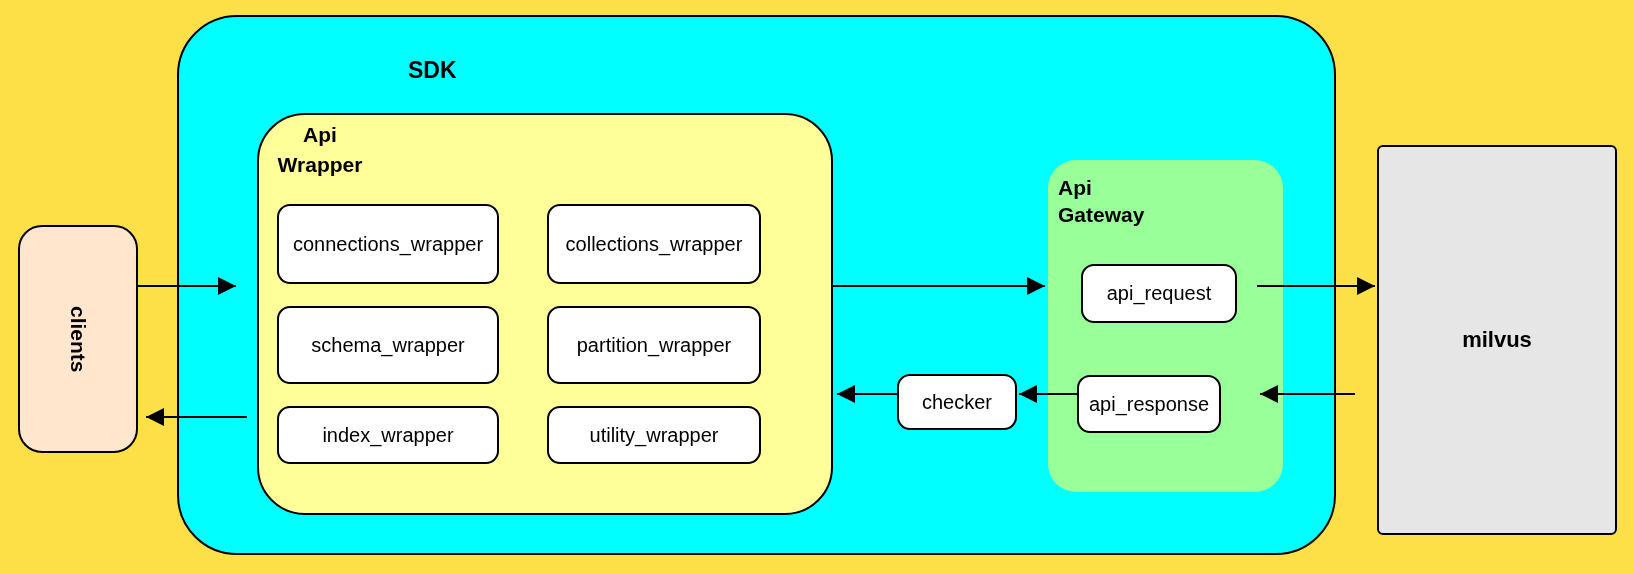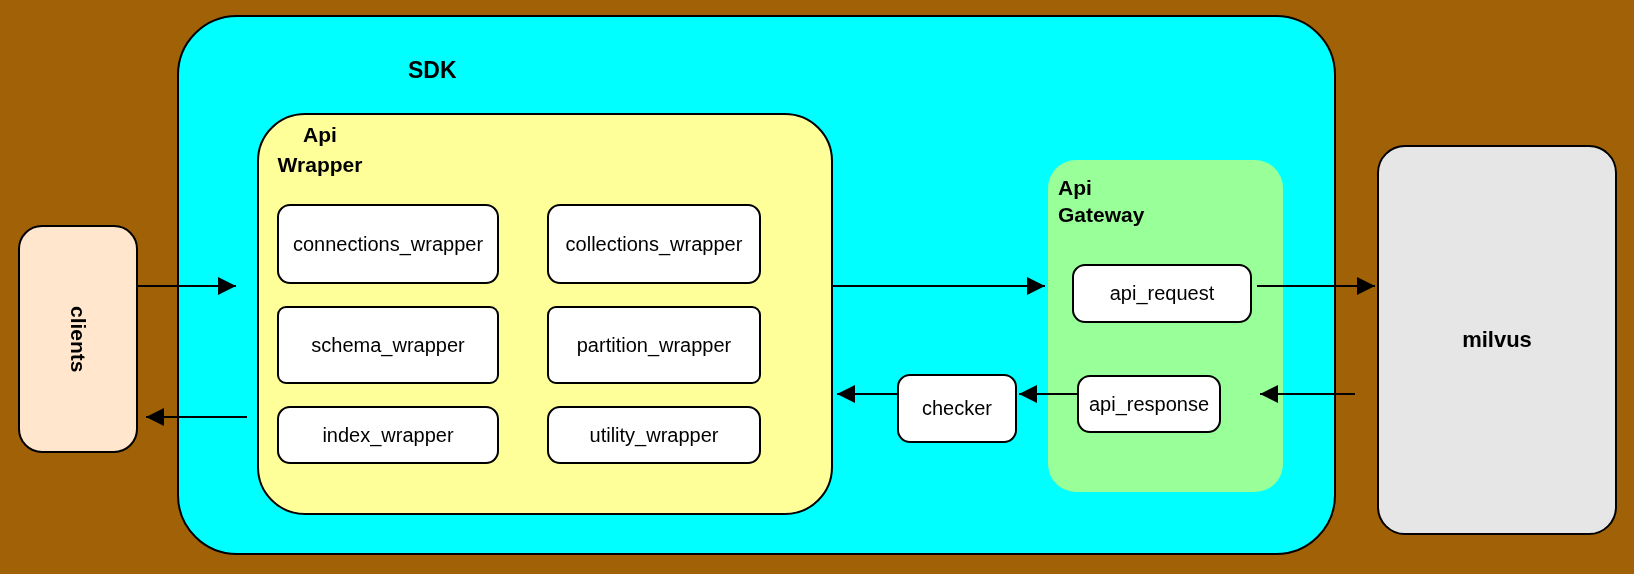--- a/index.html
+++ b/index.html
@@ -1,57 +1,57 @@
 <!DOCTYPE html>
 <html style="--cyan: #00FFFF; --yellow: #FFFF99; --green: #99FF99; --peach: #FFE6CC; --gray: #E6E6E6; --node: #FFFFFF; --stroke: #000000;"><head>
 <meta charset="utf-8">
 <style>
   :root{
     --cyan:#00FFFF; --yellow:#FFFF99; --green:#99FF99;
     --peach:#FFE6CC; --gray:#E6E6E6; --node:#FFFFFF; --stroke:#000000;
   }
   *{margin:0;padding:0;box-sizing:border-box;}
   body{background:#ffffff;font-family:"Liberation Sans","DejaVu Sans",sans-serif;color:#000;}
-  #canvas{position:relative;width:1634px;height:574px;background:#a16207;overflow:hidden;}
+  #canvas{position:relative;width:1634px;height:574px;background:#fde047;overflow:hidden;}
 
   .container{position:absolute;border:2px solid var(--stroke);}
   #sdk{left:177px;top:15px;width:1159px;height:540px;border-radius:60px;background:var(--cyan);}
   #sdk-label{position:absolute;left:229px;top:40px;font-size:23px;font-weight:bold;}
 
   #api-wrapper{left:257px;top:113px;width:576px;height:402px;border-radius:48px;background:var(--yellow);}
   #api-wrapper-label{position:absolute;left:2px;top:5px;width:118px;text-align:center;
     font-size:21px;font-weight:bold;line-height:30px;}
 
   #api-gateway{position:absolute;left:1048px;top:160px;width:235px;height:332px;
     border-radius:28px;background:var(--green);}
   #api-gateway-label{position:absolute;left:10px;top:14px;width:104px;text-align:left;
     font-size:21px;font-weight:bold;line-height:27px;}
 
   #clients{left:18px;top:225px;width:120px;height:228px;border-radius:24px;background:var(--peach);
     display:flex;align-items:center;justify-content:center;
     writing-mode:vertical-rl;font-size:21px;font-weight:bold;}
 
-  #milvus{left:1377px;top:145px;width:240px;height:390px;border-radius:28px;background:var(--gray);
+  #milvus{left:1377px;top:145px;width:240px;height:390px;border-radius:6px;background:var(--gray);
     display:flex;align-items:center;justify-content:center;font-size:22px;font-weight:bold;}
 
   .node{position:absolute;background:var(--node);border:2px solid var(--stroke);border-radius:13px;
     display:flex;align-items:center;justify-content:center;font-size:20px;margin-top:7px;}
 
   
   .w-c1{left:18px;width:222px;}
   .w-c2{left:288px;width:214px;text-align:center;}
   .w-r1{top:82px;height:80px;}
-  .w-r2{top:184px;height:78px;border-radius:9px;}
+  .w-r2{top:184px;height:78px;}
   .w-r3{top:284px;height:58px;}
 
   
-  #api-request{left:24px;top:97px;width:180px;height:59px;}
+  #api-request{left:33px;top:97px;width:156px;height:59px;}
   #api-response{left:29px;top:208px;width:144px;height:58px;}
 
-  #checker{left:897px;top:367px;width:120px;height:69px;}
+  #checker{left:897px;top:367px;width:120px;height:56px;}
 
   #edges{position:absolute;left:0;top:0;width:1634px;height:574px;pointer-events:none;}
   #edges line{stroke:var(--stroke);stroke-width:2;}
 </style>
 </head>
 <body>
 
 <div id="canvas">
 
   <div id="sdk" class="container">

